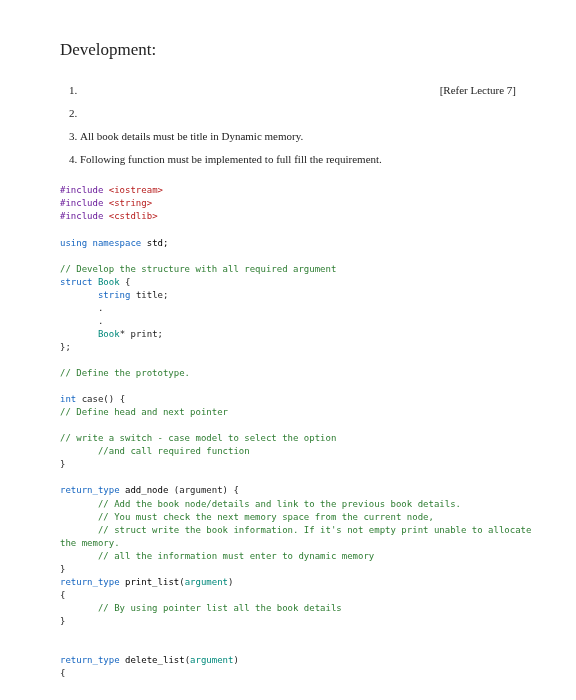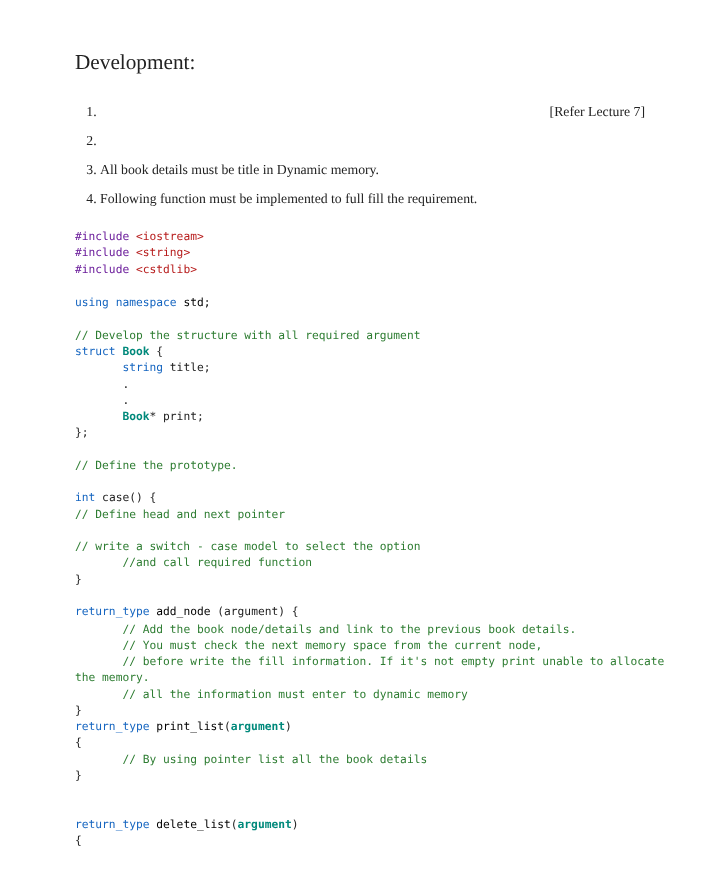--- a/index.html
+++ b/index.html
@@ -38,21 +38,21 @@
     white-space: pre;
     margin: 0;
   }
   .c-keyword   { color: #1565c0; }
   .c-type      { color: #1565c0; }
   .c-string    { color: #b71c1c; }
   .c-comment   { color: #2e7d32; }
   .c-func      { color: #000; }
   .c-macro     { color: #6a1b9a; }
   .c-ident     { color: #000; }
-  .c-teal      { color: #00897b; font-weight: bold; }
+  .c-teal      { color: #00897b; }
   .c-return    { color: #1565c0; }
 </style>
 </head>
 <body>
 
 <div class="heading">Development:</div>
 
 <ol class="reqs">
   <li>
     <span class="ref">[Refer Lecture 7]</span>
@@ -86,21 +86,21 @@
 <span class="c-type">int</span> <span>case()</span> <span>{</span>
 <span class="c-comment">// Define head and next pointer</span>
 
 <span class="c-comment">// write a switch - case model to select the option</span>
        <span class="c-comment">//and call required function</span>
 <span>}</span>
 
 <span class="c-return">return_type</span> <span class="c-func">add_node</span> <span>(argument)</span> <span>{</span>
        <span class="c-comment">// Add the book node/details and link to the previous book details.</span>
        <span class="c-comment">// You must check the next memory space from the current node,</span>
-       <span class="c-comment">// before write the fill information. If it's not empty print unable to allocate</span>
+       <span class="c-comment">// struct write the book information. If it's not empty print unable to allocate</span>
 <span class="c-comment">the memory.</span>
        <span class="c-comment">// all the information must enter to dynamic memory</span>
 <span>}</span>
 <span class="c-return">return_type</span> <span class="c-func">print_list</span>(<span class="c-teal">argument</span>)
 <span>{</span>
        <span class="c-comment">// By using pointer list all the book details</span>
 <span>}</span>
 
 
 <span class="c-return">return_type</span> <span class="c-func">delete_list</span>(<span class="c-teal">argument</span>)

